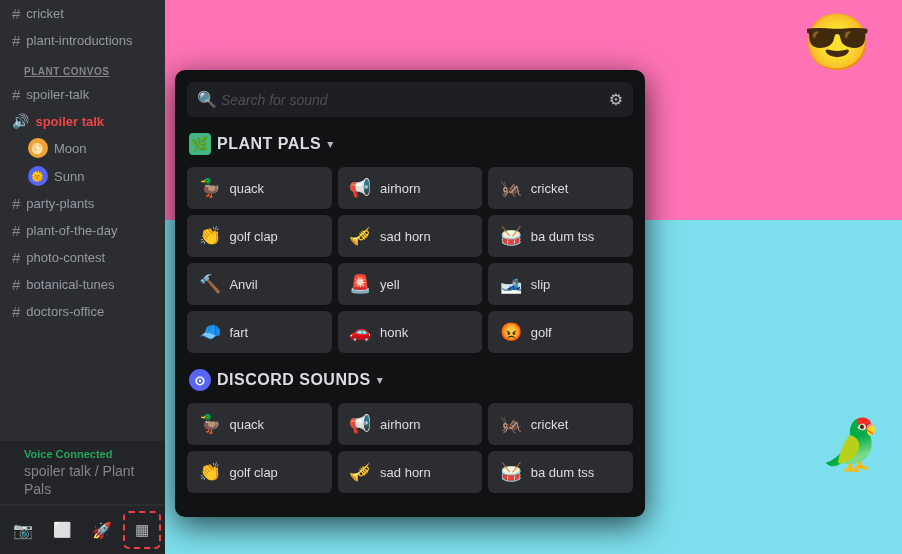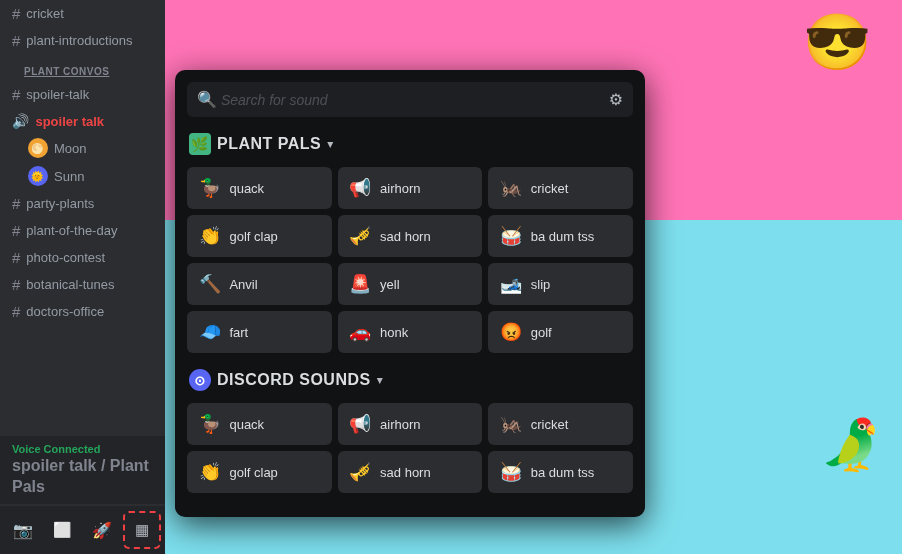--- a/index.html
+++ b/index.html
@@ -89,30 +89,30 @@
       color: #fff;
     }
 
     
     .voice-connected-bar {
       position: absolute;
       bottom: 50px;
       left: 0;
       right: 0;
       background: #232428;
-      padding: 6px 12px;
+      padding: 6px 24px;
       display: flex;
       align-items: center;
     }
     .voice-connected-bar .vc-text {
       font-size: 11px;
       line-height: 1.3;
     }
     .vc-connected { color: #23a55a; font-weight: 700; }
-    .vc-channel { color: #80848e; font-size: 16px; font-weight: bold; }
+    .vc-channel { color: #80848e; font-size: 14px; }
 
     .voice-actions {
       position: absolute;
       bottom: 0;
       left: 0;
       right: 0;
       height: 48px;
       background: #232428;
       display: flex;
       align-items: center;

